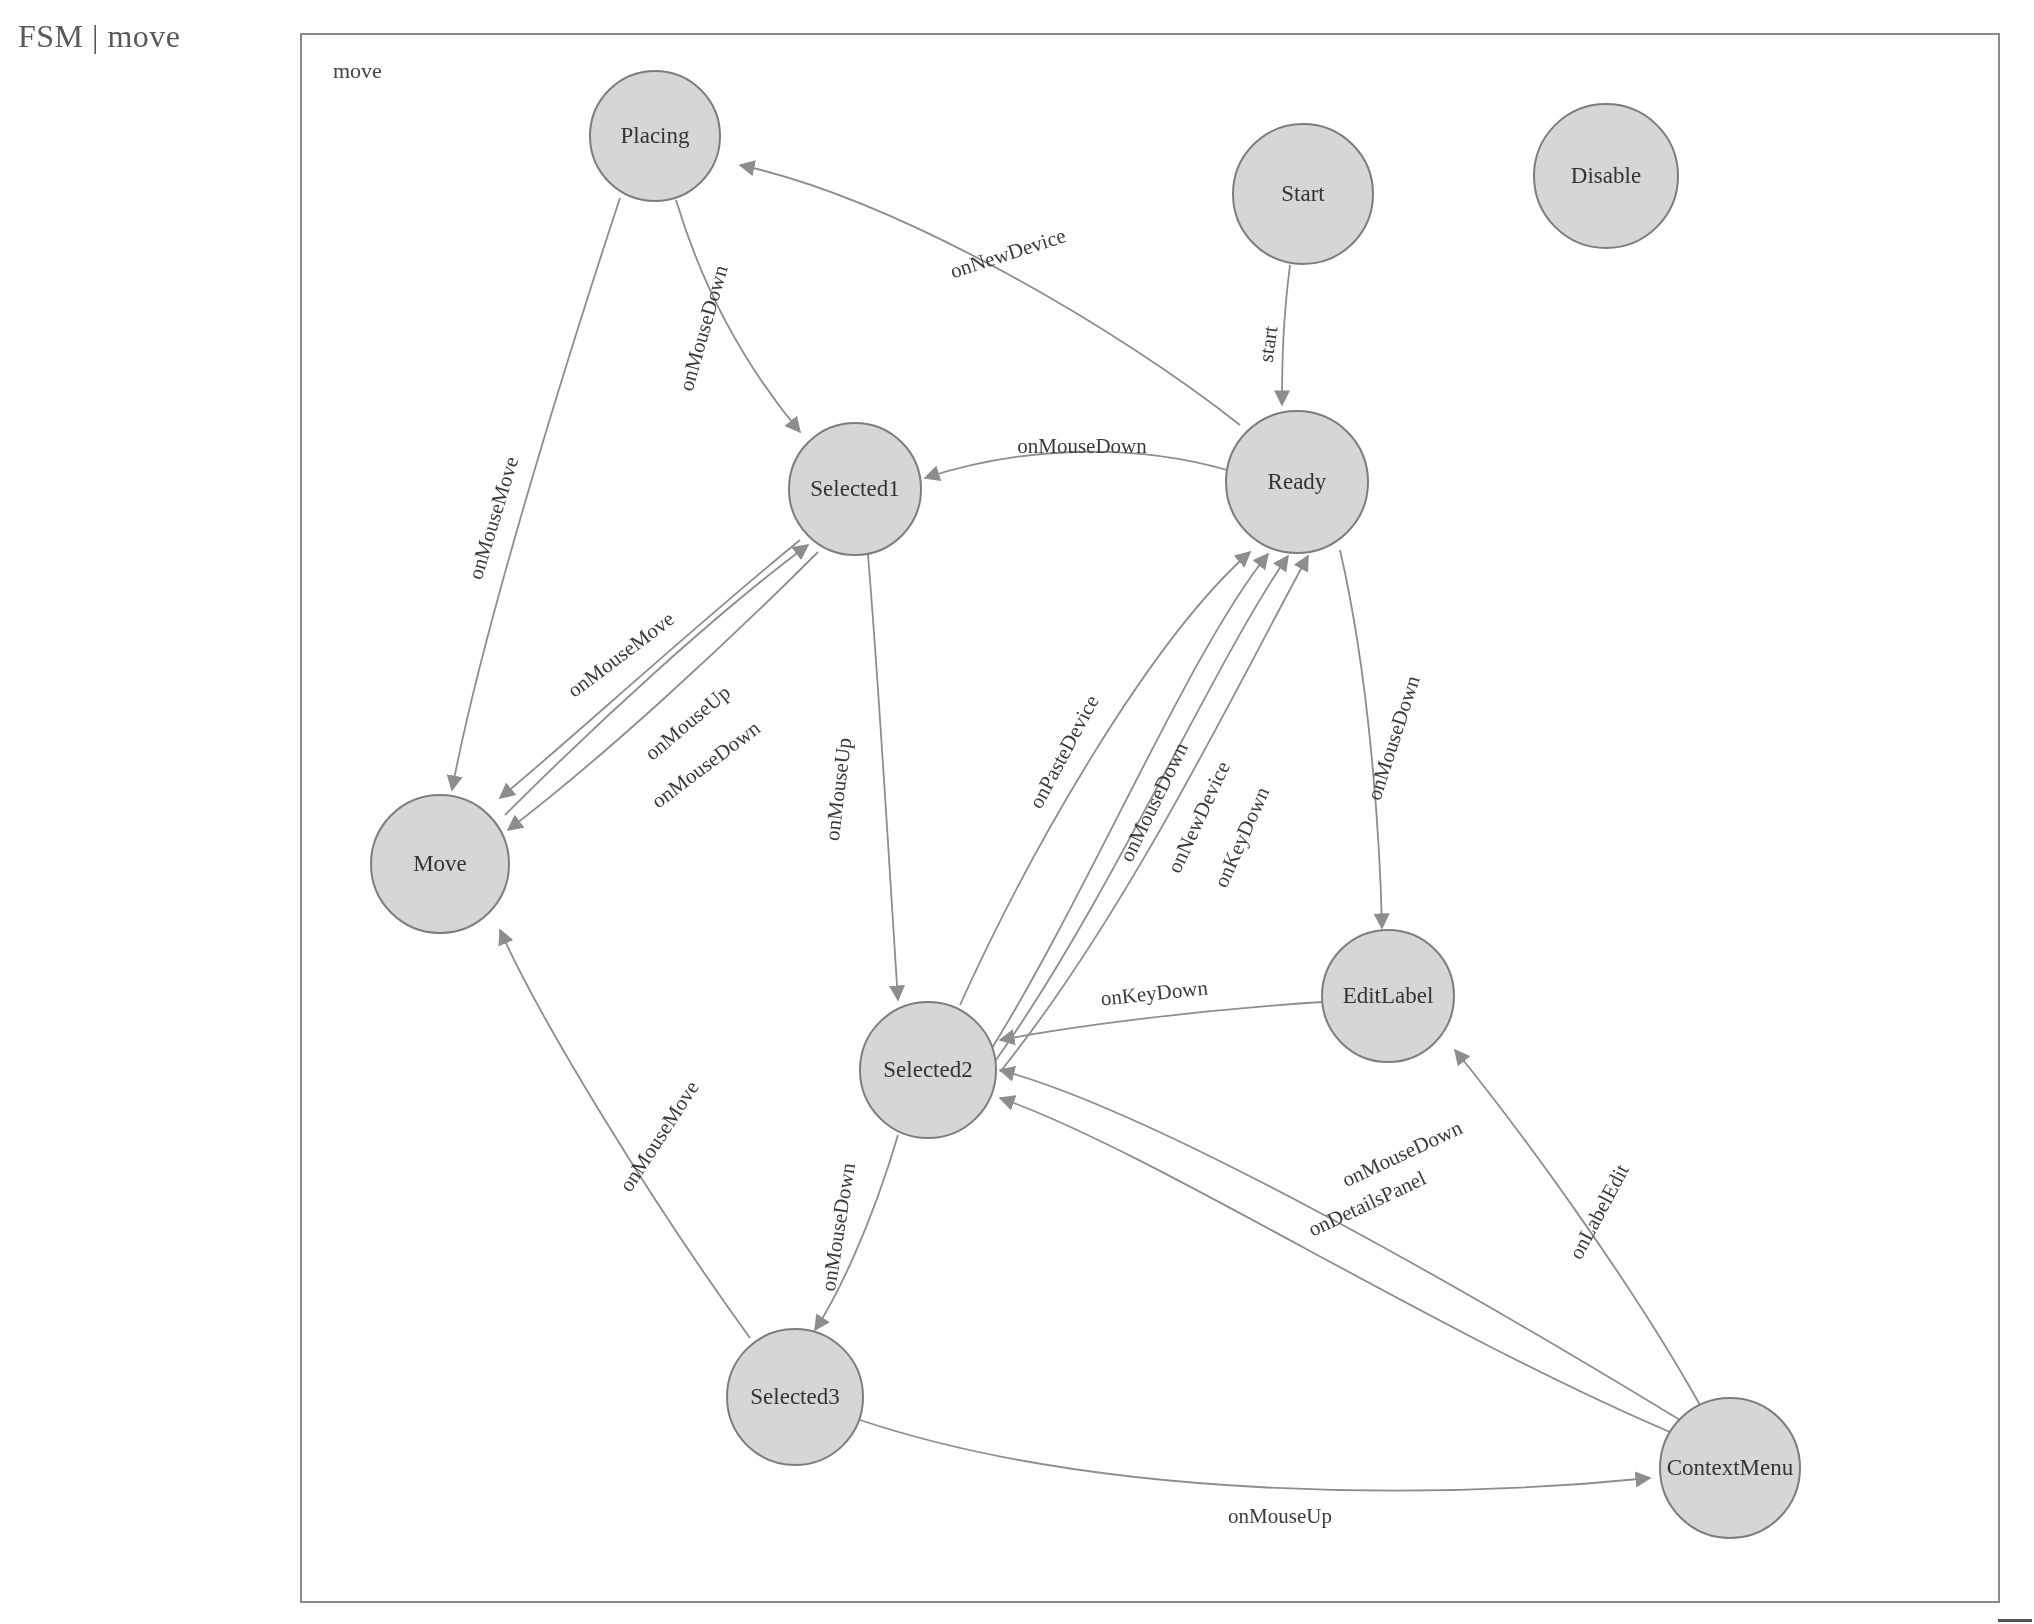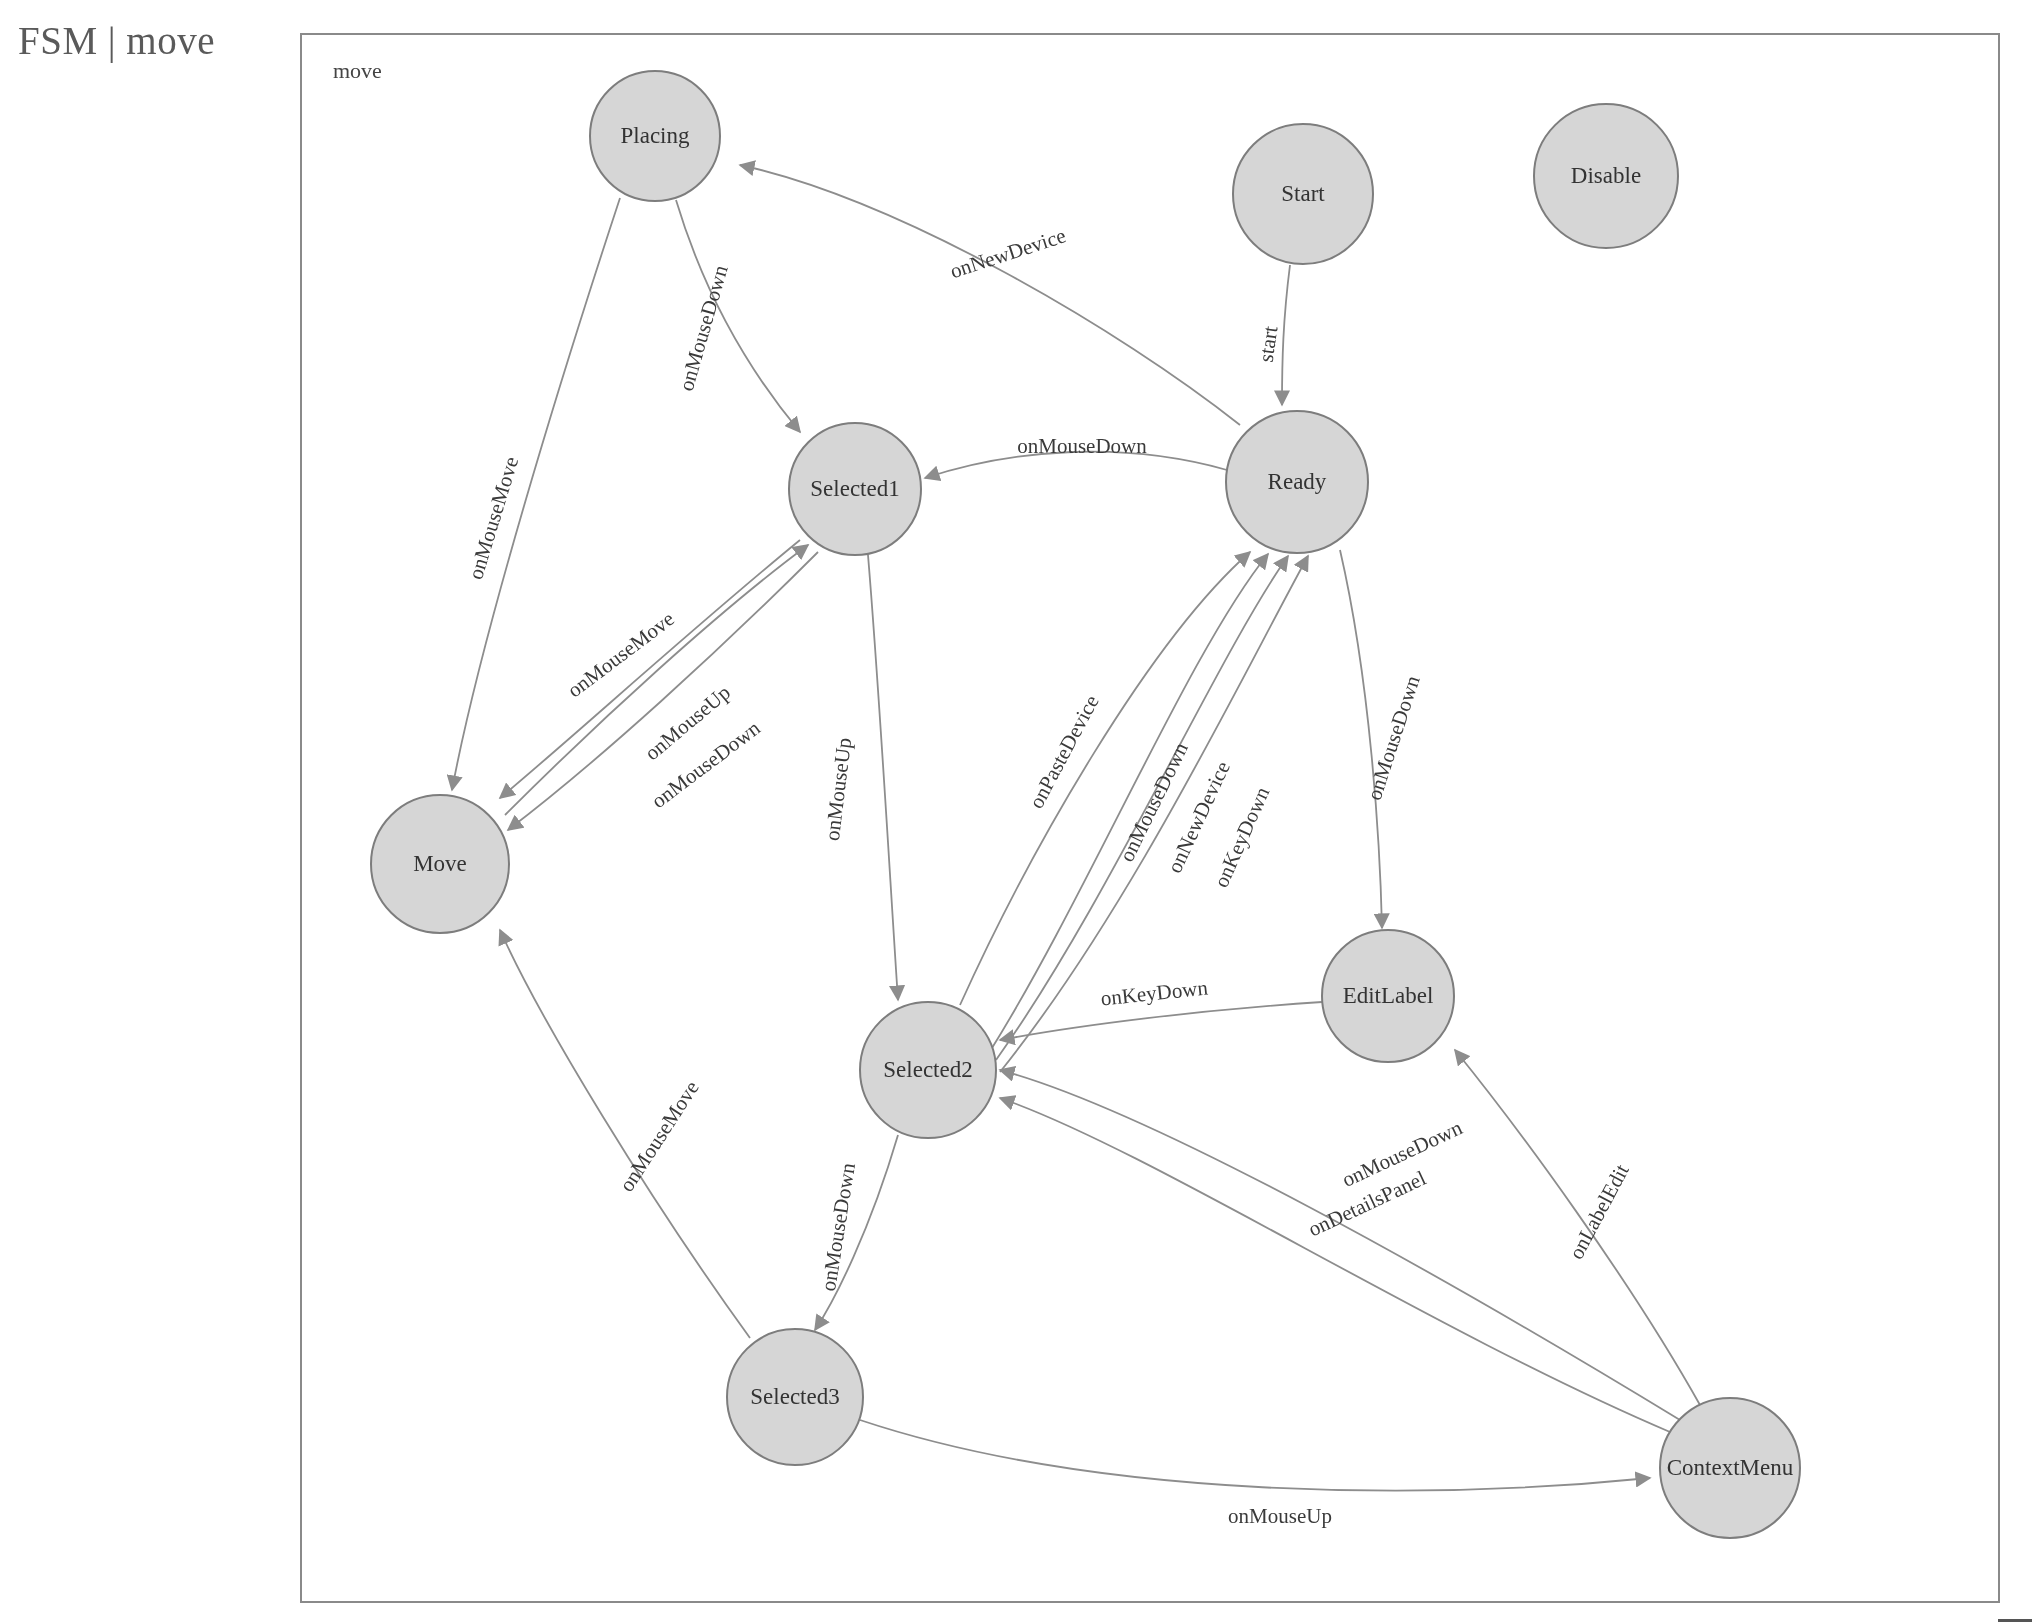--- a/index.html
+++ b/index.html
@@ -11,21 +11,21 @@
     width: 2034px;
     height: 1624px;
     font-family: "Liberation Serif", serif;
     position: relative;
     overflow: hidden;
   }
   #page-title {
     position: absolute;
     left: 18px;
     top: 18px;
-    font-size: 39px;
+    font-size: 32px;
     color: #5a5a5a;
     font-family: "Liberation Serif", serif;
     letter-spacing: 0.5px;
     white-space: nowrap;
   }
   #diagram-frame {
     position: absolute;
     left: 300px;
     top: 33px;
     width: 1700px;

